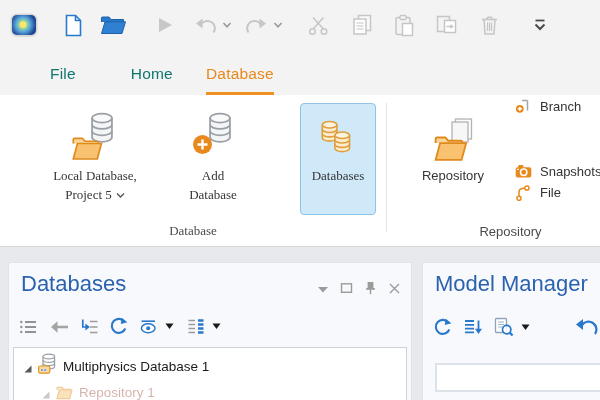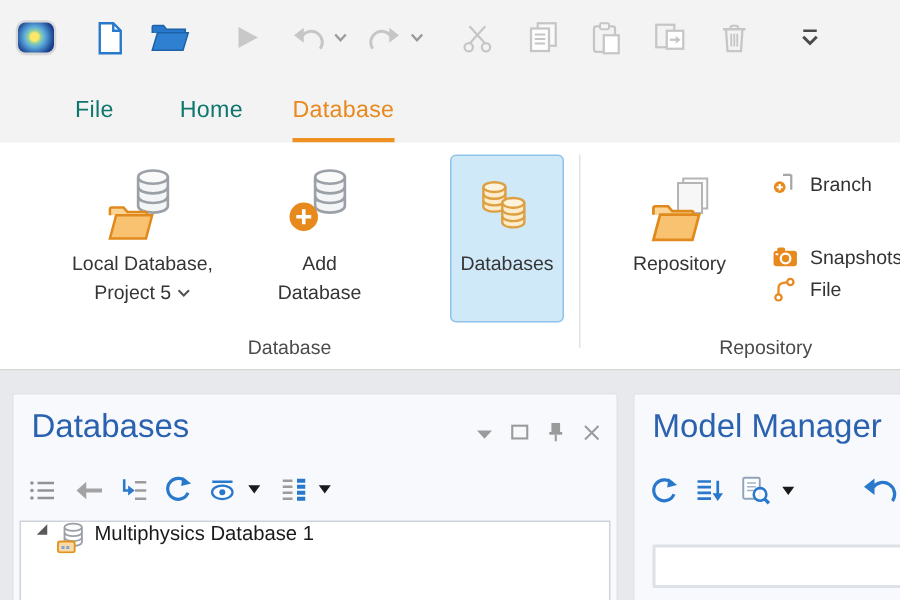--- a/index.html
+++ b/index.html
@@ -14,28 +14,28 @@
   .logo { width:24px; height:20px; margin-left:12px; border-radius:5px;
           background:radial-gradient(circle at 46% 48%, #ffe76a 0 16%, #8fd0a0 26%, #5aa9dd 42%, #1b3f8f 78%);
           box-shadow:0 0 0 1.5px #d7d7d7, 0 1px 2px rgba(0,0,0,.25); }
 
   
   .tabrow { position:absolute; top:50px; left:0; width:600px; height:45px; background:#f3f3f3;
             display:flex; align-items:flex-end; }
   .tab { font-size:15.5px; color:#0f766e; padding-bottom:9px; border-bottom:3px solid transparent;
          letter-spacing:.2px; cursor:default; }
   .tab.t-file { margin-left:50px; }
-  .tab.t-home { margin-left:44px; }
+  .tab.t-home { margin-left:55px; }
   .tab.t-db   { margin-left:33px; color:#e8891d; border-bottom-color:#ef9023; }
 
   
   .ribbon { position:absolute; top:95px; left:0; width:600px; height:152px; background:#ffffff;
             border-bottom:1px solid #d6d6d6; }
   .rgroup { position:absolute; top:0; bottom:0; }
-  .g-db   { left:0; width:386px; }
+  .g-db   { left:0; width:386px;font-family:Liberation Serif, serif; }
   .g-repo { left:387px; width:213px; }
   .gsep   { position:absolute; left:386px; top:8px; bottom:14px; width:1px; background:#e3e3e3; }
   .glabel { position:absolute; bottom:7px; left:0; width:100%; text-align:center;
             font-size:13px; color:#4b4b4b; }
   .g-repo .glabel { text-indent:34px; }
 
   .bigbtn { position:absolute; top:8px; display:flex; flex-direction:column; align-items:center;
             border:1px solid transparent; border-radius:4px; }
   .bigbtn .icarea { height:58px; display:flex; align-items:flex-end; justify-content:center; }
   .bigbtn .blabel { margin-top:5px; font-size:13px; line-height:1.45; color:#353535; text-align:center;
@@ -54,36 +54,36 @@
   .ci-add .cyl { position:absolute; right:0; top:0; }
   .ci-add .badge { position:absolute; left:0; top:24px; }
   .ci-repo { width:40px; height:44px; }
   .ci-repo .sheets { position:absolute; right:0; top:0; }
   .ci-repo .fold { position:absolute; left:0; bottom:0; }
 
   .smallcol { position:absolute; left:128px; top:0; }
   .sbtn { position:absolute; left:0; display:flex; align-items:center; gap:8px; height:22px;
           white-space:nowrap; }
   .sbtn .slabel { font-size:13px; color:#333; }
-  .sb-0 { top:16px; } .sb-1 { top:65px; } .sb-2 { top:86px; }
+  .sb-0 { top:0; } .sb-1 { top:65px; } .sb-2 { top:86px; }
 
   
   .panel { position:absolute; top:262px; background:#f8f9fc; border:1px solid #e1e3e9; border-radius:2px; }
   .p-dbs { left:8px;   width:404px; height:170px; }
   .p-mm  { left:422px; width:300px; height:170px; }
   .ptitle { position:absolute; top:8px; left:12px; font-size:22px; color:#2b62b0;
             white-space:nowrap; overflow:hidden; }
   .p-mm .ptitle { width:176px; }
   .pctrls { position:absolute; top:18px; right:10px; display:flex; gap:11px; align-items:center; }
   .ptoolbar { position:absolute; top:54px; left:10px; display:flex; align-items:center; }
   .ptoolbar .ti { display:inline-flex; align-items:center; }
 
   .treebox { position:absolute; left:4px; top:84px; width:394px; height:90px; background:#fff;
              border:1px solid #cdd2d9; overflow:hidden; }
-  .trow { display:flex; align-items:flex-start; height:26px; font-size:13.5px; color:#1a1a1a; }
+  .trow { display:flex; align-items:flex-end; height:26px; font-size:13.5px; color:#1a1a1a; }
   .trow .tw { width:12px; display:flex; justify-content:center; }
   .r-0 { padding-left:8px; }
   .r-1 { padding-left:26px; opacity:.45; }
   .r-1 .tl { color:#a8574a; }
   .trow .ticon { margin:0 6px 0 4px; display:inline-flex; }
 
   .mm-search { position:absolute; left:12px; top:100px; width:272px; height:29px; background:#fff;
                border:2px solid #dde1e8; border-radius:1px; font-size:13px; padding:0 6px; outline:none; }
   .mm-undo { margin-left:45px; }
 
@@ -423,20 +423,34 @@
         <path d="M5 3.5 V13.5 a5.8 2.4 0 0 0 11.6 0 V3.5" fill="#fff" stroke="#9aa0a6" stroke-width="1.2"></path>
             <path d="M5 7 a5.8 2.4 0 0 0 11.6 0 M5 10.3 a5.8 2.4 0 0 0 11.6 0" fill="none" stroke="#9aa0a6" stroke-width="1.2"></path>
             <ellipse cx="10.8" cy="3.5" rx="5.8" ry="2.4" fill="#fcfcfc" stroke="#9aa0a6" stroke-width="1.2"></ellipse>
         <rect x="0.6" y="13" width="11.2" height="7.2" rx="1.6" fill="#fbd9a8" stroke="#e0941f" stroke-width="1.2"></rect>
             <rect x="3" y="16" width="2" height="2" fill="#7aa7d9"></rect>
             <rect x="6.2" y="16" width="2" height="2" fill="#7aa7d9"></rect>
       </svg>
         </span>
       <span class="tl">Multiphysics Database 1</span>
     </div>
+    <div class="trow r-1">
+      <span class="tw">
+          <svg width="10" height="10" viewBox="0 0 10 10">
+            <polygon points="8.5,1.5 8.5,8.5 1.5,8.5" fill="#8a8a8a"></polygon>
+          </svg>
+        </span>
+      <span class="ticon">
+          <svg width="17" height="14" viewBox="0 0 17 14">
+            <path d="M1 4 V2.2 Q1 1.4 1.8 1.4 H6 L7.5 3.2 H14.8 V4" fill="#fbd597" stroke="#db8c1e" stroke-width="1.1"></path>
+            <path d="M1 12.6 L3.3 4 H16 L13.7 12.6 Z" fill="#f6c06e" stroke="#db8c1e" stroke-width="1.1"></path>
+          </svg>
+        </span>
+      <span class="tl">Repository 1</span>
+    </div>
   </div>
 </div>
 
 <div class="panel p-mm">
   <div class="ptitle">Model Manager</div>
 
   <div class="ptoolbar">
     <span class="ti">
         <svg width="20" height="19" viewBox="0 0 20 19">
           <path d="M15.5 4.8 A7 7 0 1 0 16.3 11.5" fill="none" stroke="#2878cc" stroke-width="2.1"></path>

